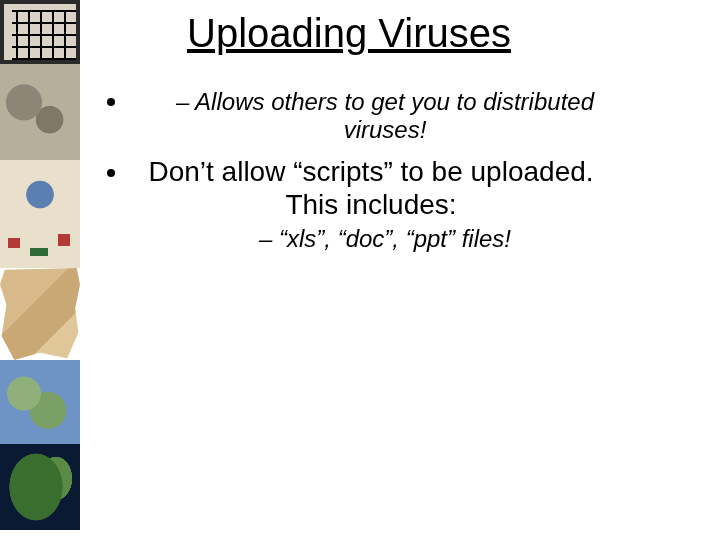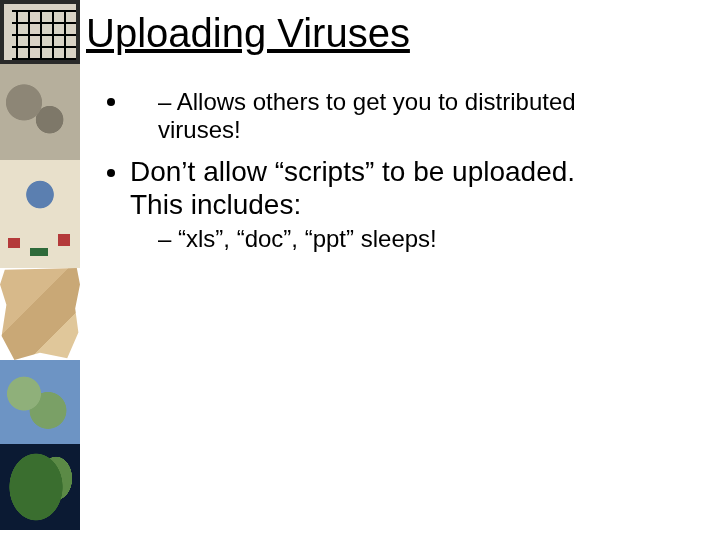--- a/index.html
+++ b/index.html
@@ -9,20 +9,21 @@
     height: 540px;
     background: #ffffff;
     font-family: Arial, Helvetica, sans-serif;
     color: #000;
     overflow: hidden;
   }
   .slide {
     position: relative;
     width: 612px;
     height: 540px;
+    text-align: center;
   }
   .sidebar {
     position: absolute;
     left: 0;
     top: 0;
     width: 80px;
     height: 540px;
     display: flex;
     flex-direction: column;
   }
@@ -55,20 +56,21 @@
   }
   ul.bullets > li {
     margin-bottom: 6px;
   }
   ul.sub {
     list-style: none;
     margin: 4px 0 10px 0;
     padding-left: 28px;
     font-size: 24px;
     line-height: 1.18;
+    font-style: italic;
   }
   ul.sub > li::before {
     content: "– ";
   }
   
   .t-grid {
     height: 64px;
     background:
       linear-gradient(#000, #000) 8px 6px/64px 2px no-repeat,
       linear-gradient(#000, #000) 8px 18px/64px 2px no-repeat,
@@ -148,20 +150,20 @@
         <ul class="sub">
           <li>
             <span>Allows others to get you to distributed viruses!</span>
           </li>
         </ul>
       </li>
       <li>
         <span>Don’t allow “scripts” to be uploaded.  This includes:</span>
         <ul class="sub">
           <li>
-            <span>“xls”, “doc”, “ppt” sleeps!</span>
+            <span>“xls”, “doc”, “ppt” files!</span>
           </li>
         </ul>
       </li>
     </ul>
   </div>
 
 </div>
 
 </body></html>

